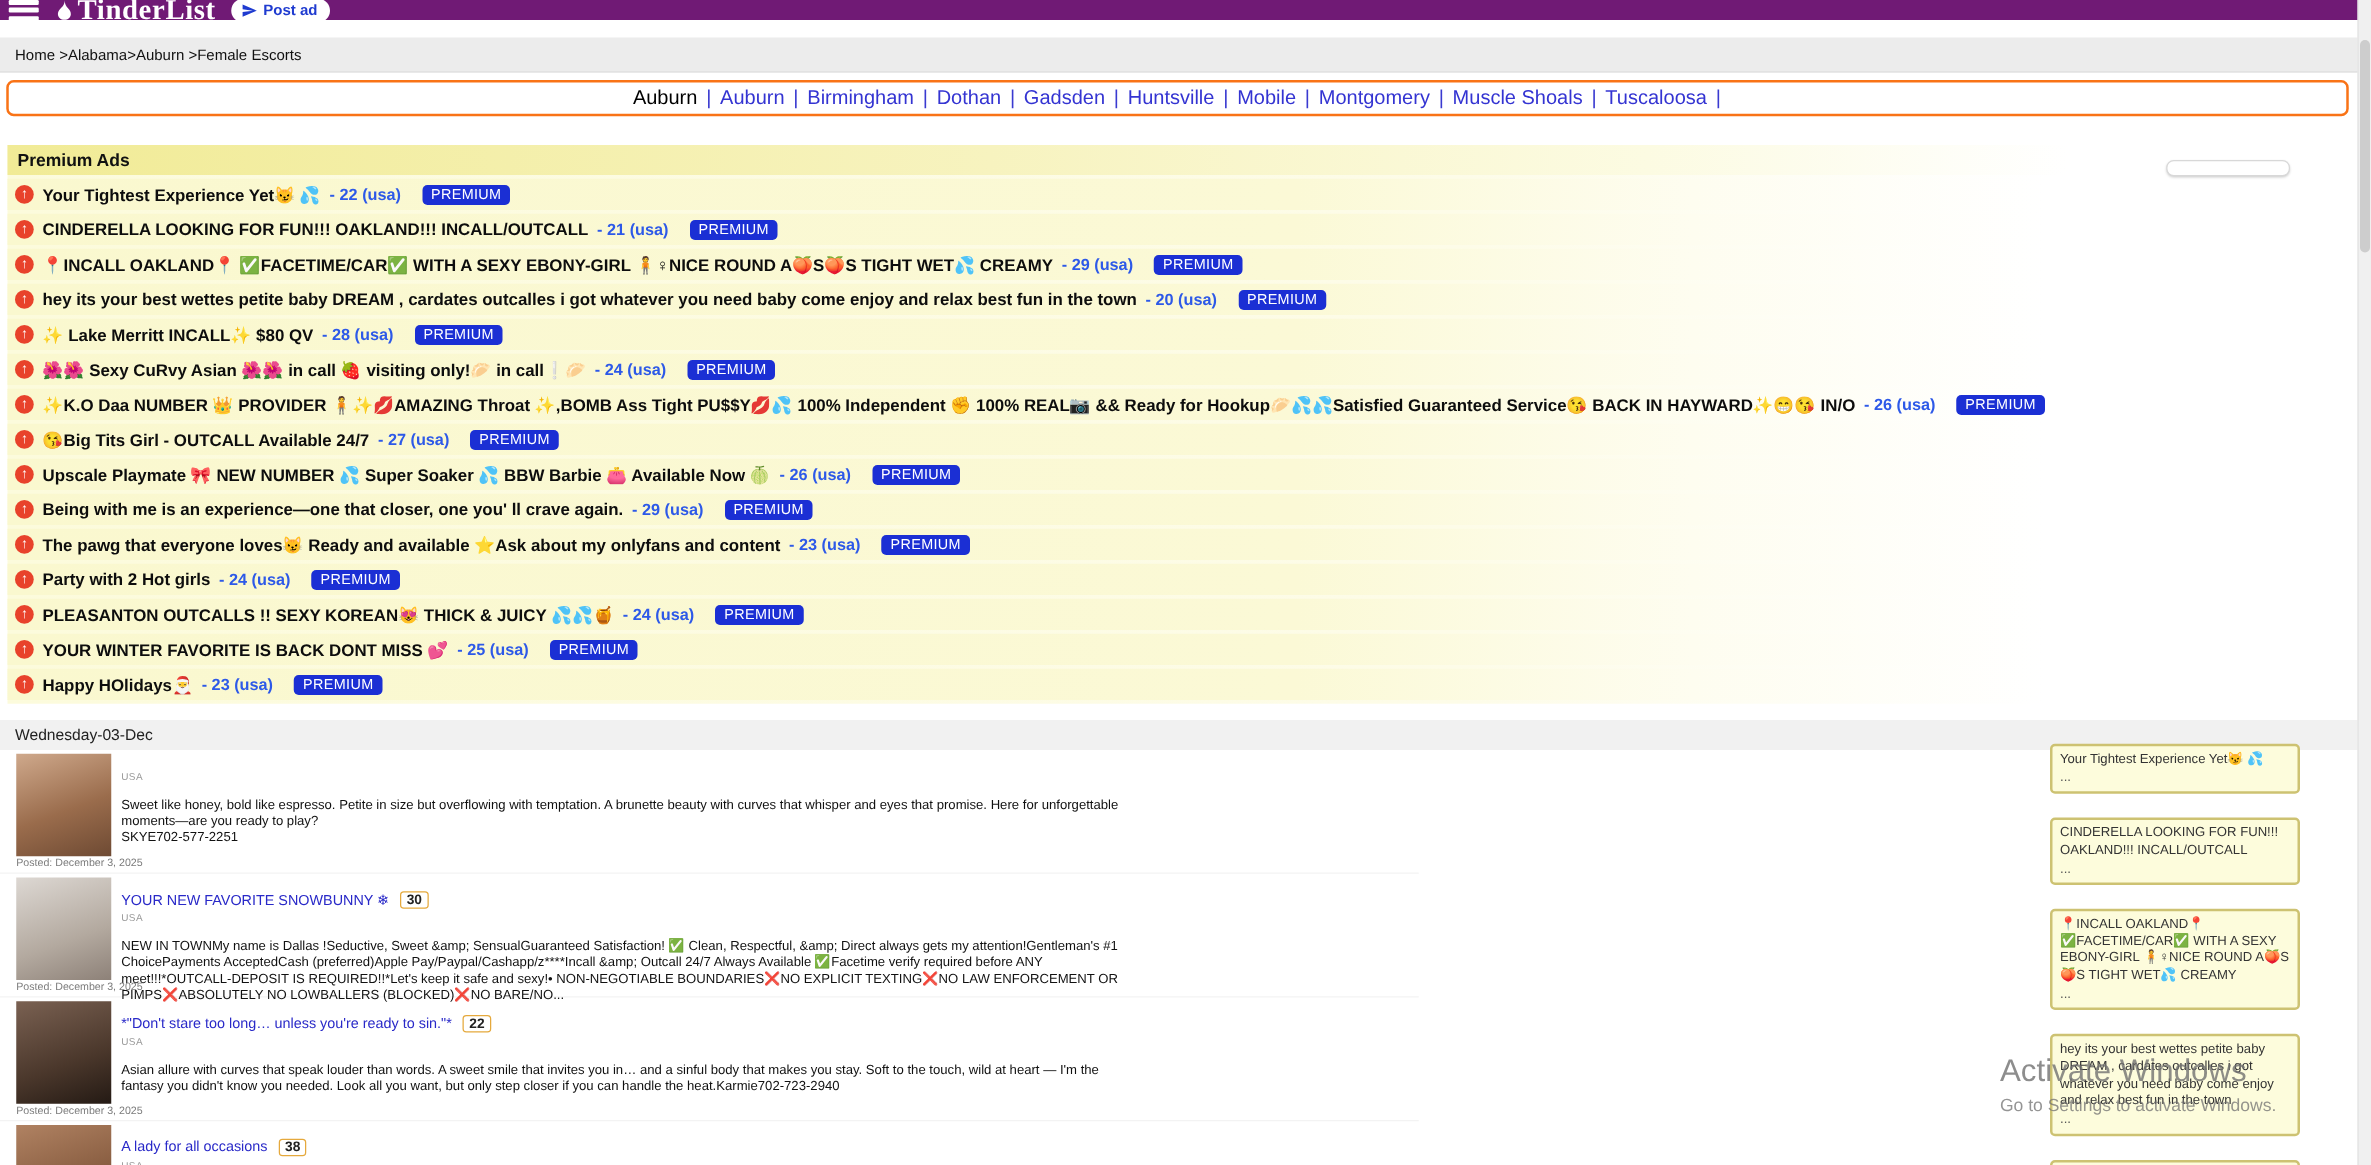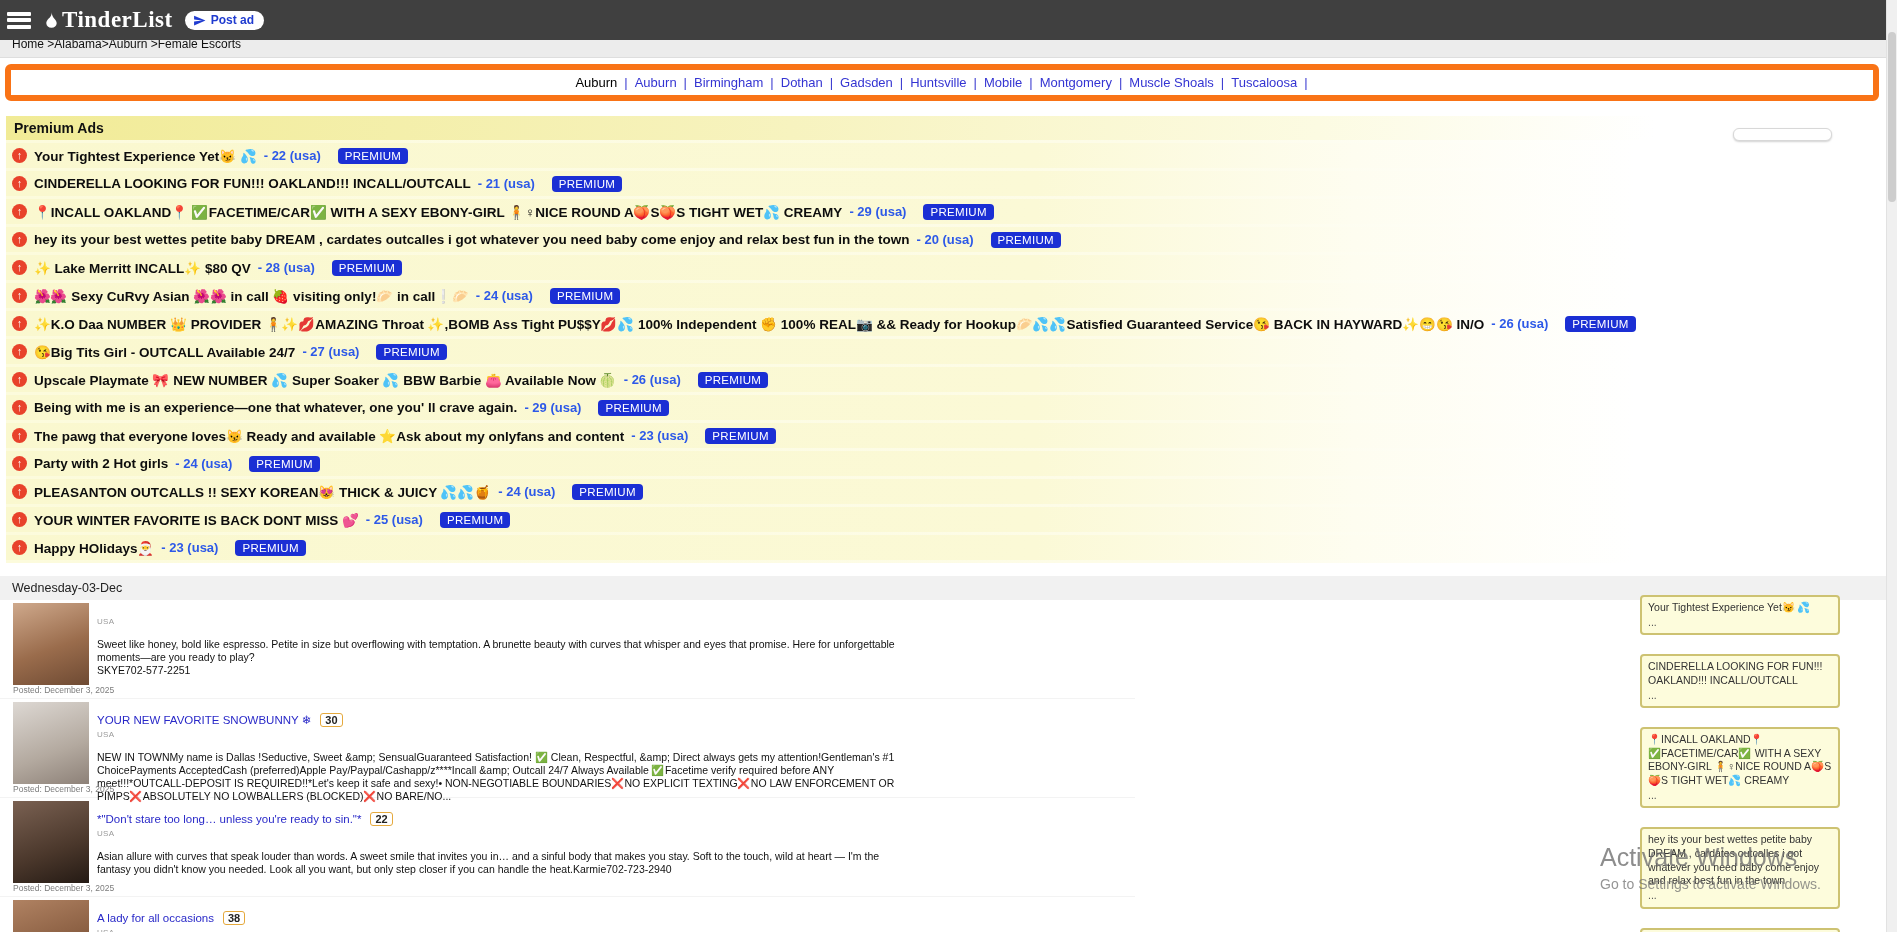--- a/index.html
+++ b/index.html
@@ -1,34 +1,34 @@
 <!DOCTYPE html>
 <html><head>
 <meta charset="utf-8">
 <style>
   html,body{margin:0;padding:0}
   body{
     width:1897px;height:932px;overflow:hidden;position:relative;
     background:#fff;font-family:"Liberation Sans",sans-serif;color:#111;
   }
   
-  .topbar{position:absolute;top:0;left:0;right:0;height:40px;background:#404040;
+  .topbar{position:absolute;top:0;left:0;right:0;height:16px;background:#701a75;
     display:flex;align-items:center;gap:12px;padding-left:7px;z-index:5}
   .burger{width:24px;height:17px;display:flex;flex-direction:column;justify-content:space-between;cursor:pointer}
   .burger span{height:4px;background:#fff;border-radius:1px}
   .logo{display:flex;align-items:center;gap:2px;color:#fff;
     font-family:"Liberation Serif","DejaVu Serif",serif;font-size:23px;font-weight:bold;letter-spacing:.5px}
   .postad{background:#fff;color:#1f3bd0;font-weight:bold;font-size:12px;
     border-radius:10px;padding:2px 10px 3px 8px;display:flex;align-items:flex-end;gap:5px;cursor:pointer}
   
   .crumbbar{position:absolute;top:30px;left:0;right:0;height:27px;background:#ececec;
     border-bottom:1px solid #dedede;display:flex;align-items:center;padding-left:12px;font-size:12px}
   
   .citybox{position:absolute;top:64px;left:5px;right:18px;height:25px;background:#fff;
-    border:6px solid #f97316;border-radius:6px;display:flex;align-items:center;justify-content:center;font-size:13px}
+    border:2px solid #f97316;border-radius:6px;display:flex;align-items:center;justify-content:center;font-size:16px}
   .city{color:#3434d2;margin:0 3px;cursor:pointer;white-space:pre}
   #citylist > span:first-child{color:#000}
   .sep{color:#3a3ad0;margin:0 4px}
   
   .premium{position:absolute;top:116px;left:6px;right:18px;
     background:linear-gradient(90deg,#fcfbdc 0%,#fdfce8 62%,#ffffff 87%)}
   .phead{height:24px;display:flex;align-items:center;padding-left:8px;font-size:14px;font-weight:bold;
     background:linear-gradient(90deg,#f1eb96 0%,#f7f3bf 42%,#fcfbe2 70%,#fff 88%);margin-bottom:3px}
   .prow{height:25px;margin-bottom:3px;display:flex;align-items:center;gap:7px;padding-left:6px;
     background:linear-gradient(90deg,#faf8cf 0%,#fbf9d6 55%,#fefdf0 72%,#ffffff 87%);
@@ -204,21 +204,21 @@
 
   <div class="prow">
     <span class="upico">↑</span>
     <span class="ptitle">Upscale Playmate 🎀 NEW NUMBER 💦 Super Soaker 💦 BBW Barbie 👛 Available Now 🍈</span>
     <span class="page">- 26 (usa)</span>
     <span class="pbadge">PREMIUM</span>
   </div>
 
   <div class="prow">
     <span class="upico">↑</span>
-    <span class="ptitle">Being with me is an experience—one that whatever, one you' ll crave again.</span>
+    <span class="ptitle">Being with me is an experience—one that closer, one you' ll crave again.</span>
     <span class="page">- 29 (usa)</span>
     <span class="pbadge">PREMIUM</span>
   </div>
 
   <div class="prow">
     <span class="upico">↑</span>
     <span class="ptitle">The pawg that everyone loves😼 Ready and available ⭐Ask about my onlyfans and content</span>
     <span class="page">- 23 (usa)</span>
     <span class="pbadge">PREMIUM</span>
   </div>

